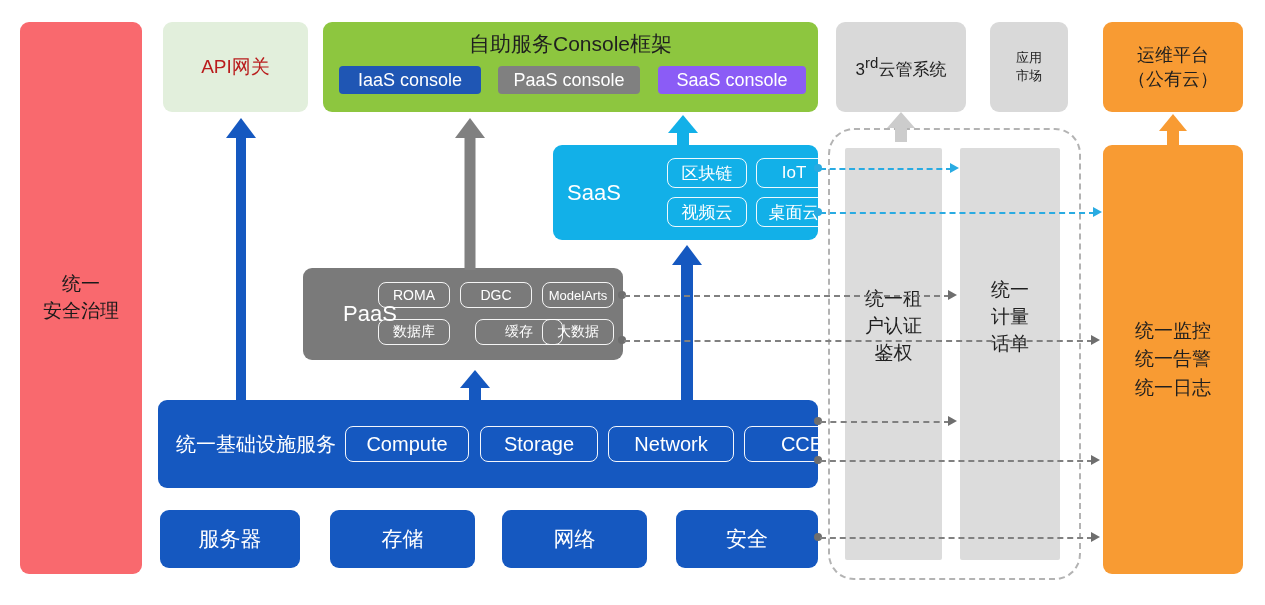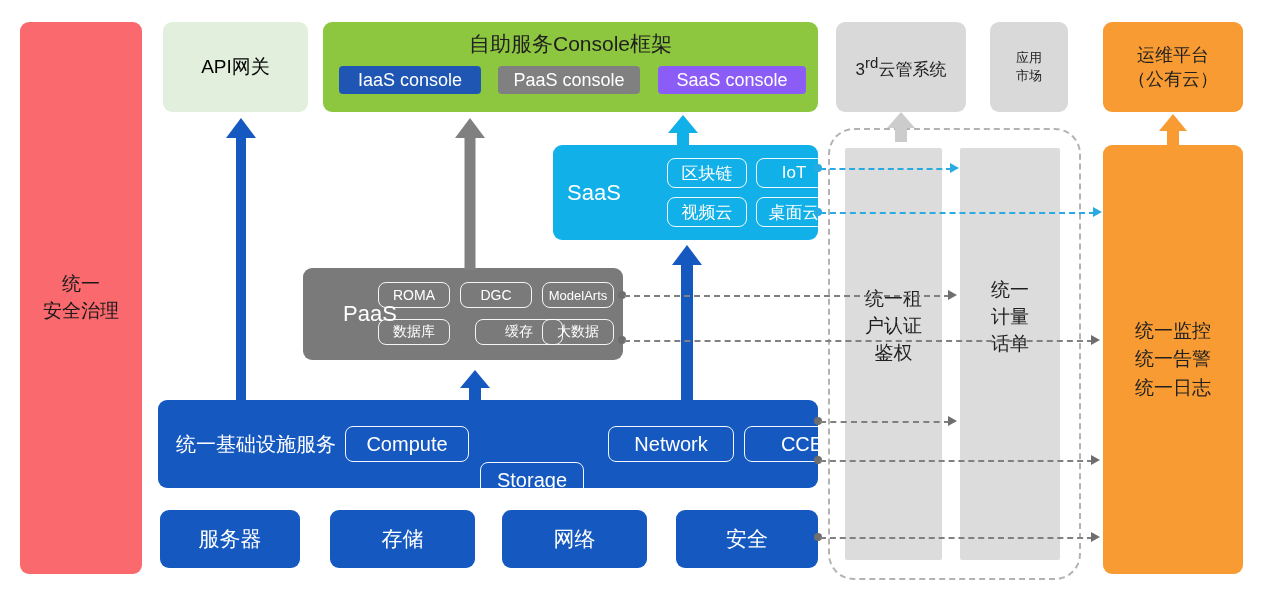--- a/index.html
+++ b/index.html
@@ -20,21 +20,21 @@
   .red-col{
     left:20px;top:22px;width:122px;height:552px;
     background:#f9696e;border-radius:9px;
     color:#1a1a1a;font-size:19px;line-height:1.42;font-weight:400;
   }
 
   
   .api-gw{
     left:163px;top:22px;width:145px;height:90px;
     background:#e2efdc;border-radius:9px;
-    color:#000000;font-size:19px;
+    color:#b91c1c;font-size:19px;
   }
 
   
   .console-frame{
     left:323px;top:22px;width:495px;height:90px;
     background:#8bc34a;background:#8dc63f;border-radius:9px;
     display:block;
   }
   .console-title{
     position:absolute;left:0;top:0;width:100%;height:44px;
@@ -118,21 +118,21 @@
   }
   .infra-label{
     position:absolute;left:18px;top:0;height:100%;
     display:flex;align-items:center;color:#ffffff;font-size:20px;white-space:nowrap;
   }
   .infra .sub{
     height:36px;border:1.8px solid rgba(255,255,255,.95);
     top:26px;font-size:20px;
   }
   .i-compute{left:187px;width:124px;}
-  .i-storage{left:322px;width:104px;margin-top:36px;}
+  .i-storage{left:322px;width:118px;}
   .i-network{left:450px;width:126px;}
   .i-cce{left:586px;width:116px;}
 
   
   .bbox{
     top:510px;height:58px;background:#1558c0;border-radius:9px;
     color:#ffffff;font-size:21px;
   }
   .b0{left:160px;width:140px;}
   .b1{left:330px;width:145px;}

